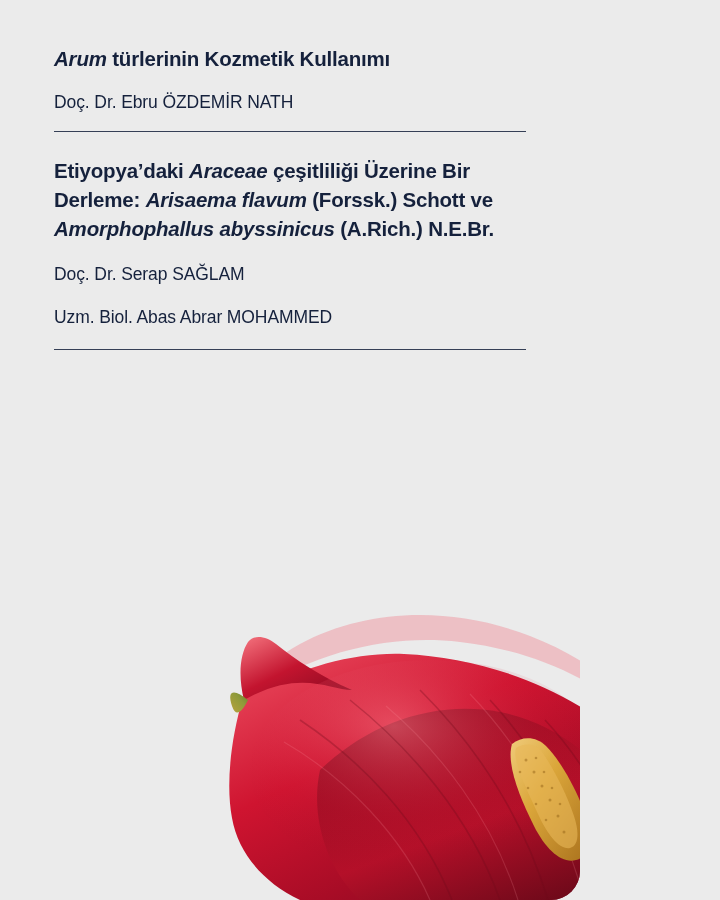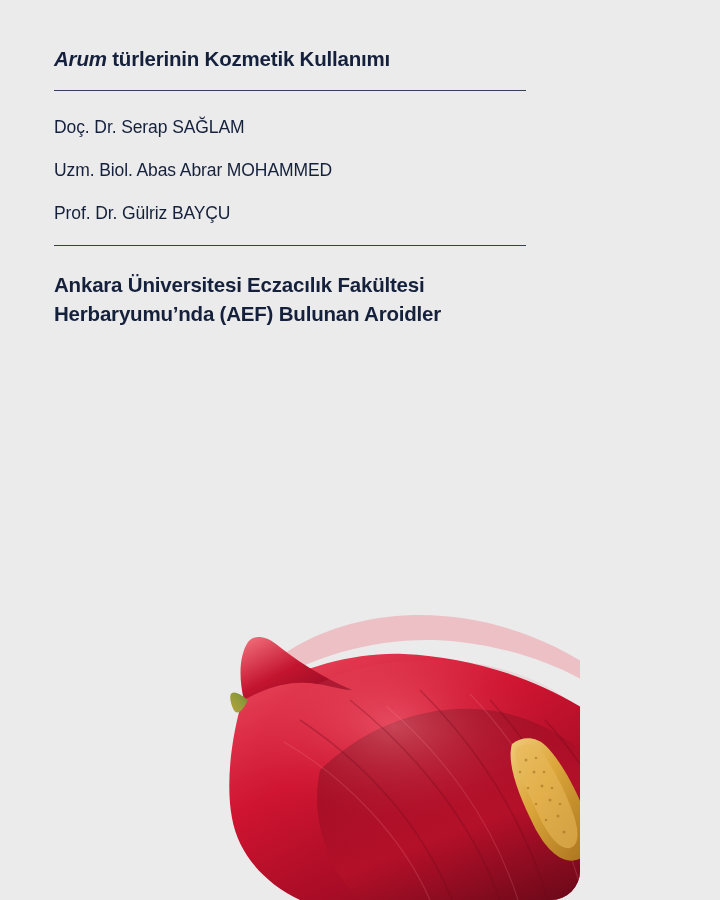--- a/index.html
+++ b/index.html
@@ -212,34 +212,36 @@
     <path d="M600 736 C 648 778, 684 830, 688 884 C 690 896, 682 900, 670 900
              L 640 900 C 648 860, 634 800, 600 736 Z" fill="#5c0714" opacity="0.55"></path>
   </svg>
 
   <div class="content">
 
     <div class="entry" id="entry-0">
       <h2 class="entry-title">
         <span class="it">Arum</span><span> türlerinin Kozmetik Kullanımı</span>
       </h2>
+      <p class="person">Doç. Dr. Ebru ÖZDEMİR NATH</p>
     </div>
 
     <div class="divider-wrap-0">
       <div class="divider"></div>
     </div>
 
     <div class="entry" id="entry-1">
+      <h2 class="entry-title">
+        <span>Etiyopya’daki </span><span class="it">Araceae</span><span> çeşitliliği Üzerine Bir Derleme: </span><span class="it">Arisaema flavum</span><span> (Forssk.) Schott ve </span><span class="it">Amorphophallus abyssinicus</span><span> (A.Rich.) N.E.Br.</span>
+      </h2>
       <p class="person">Doç. Dr. Serap SAĞLAM</p>
       <p class="person">Uzm. Biol. Abas Abrar MOHAMMED</p>
-      <p class="person">Prof. Dr. Gülriz BAYÇU</p>
     </div>
 
     <div class="divider-wrap-1">
       <div class="divider"></div>
     </div>
 
     <div class="entry" id="entry-2">
-      <h2 class="entry-title">Ankara Üniversitesi Eczacılık Fakültesi Herbaryumu’nda (AEF) Bulunan Aroidler</h2>
     </div>
 
   </div>
 </div>
 
 </body></html>

